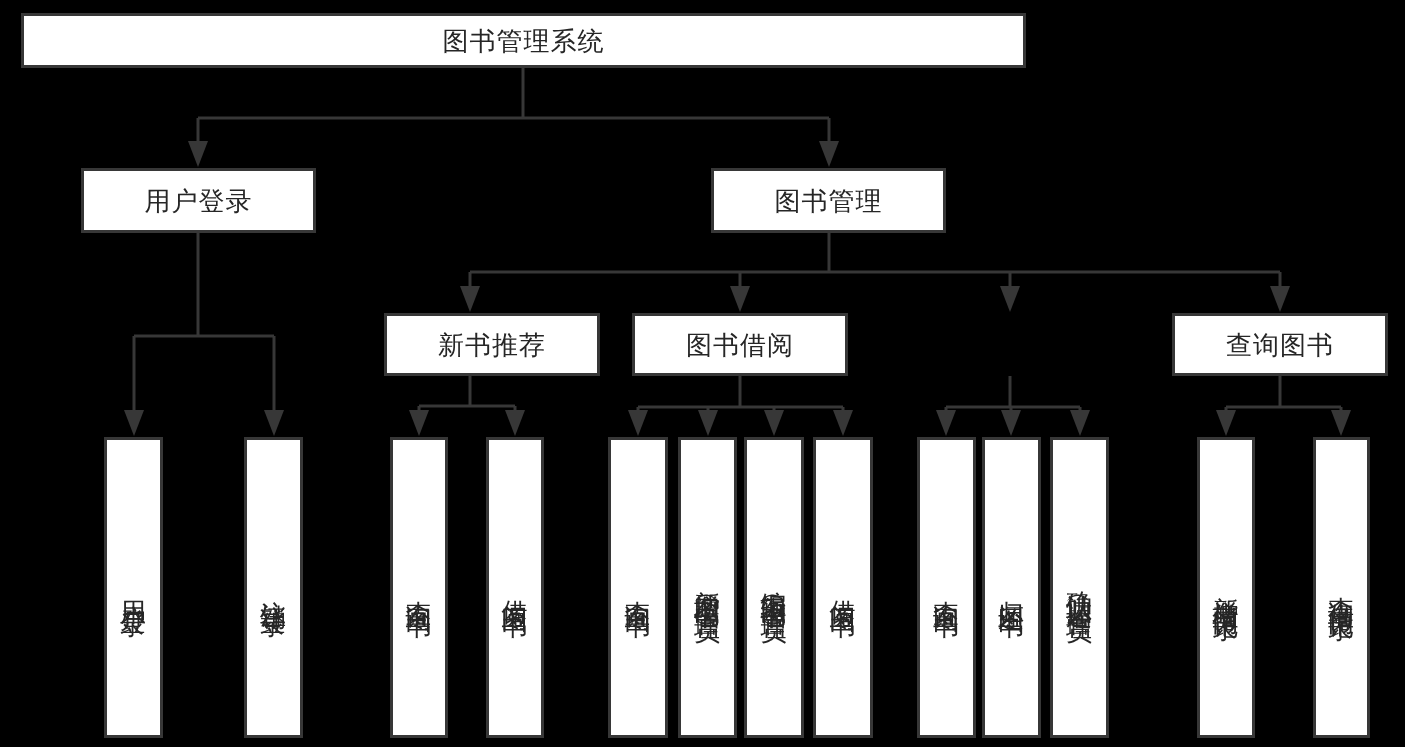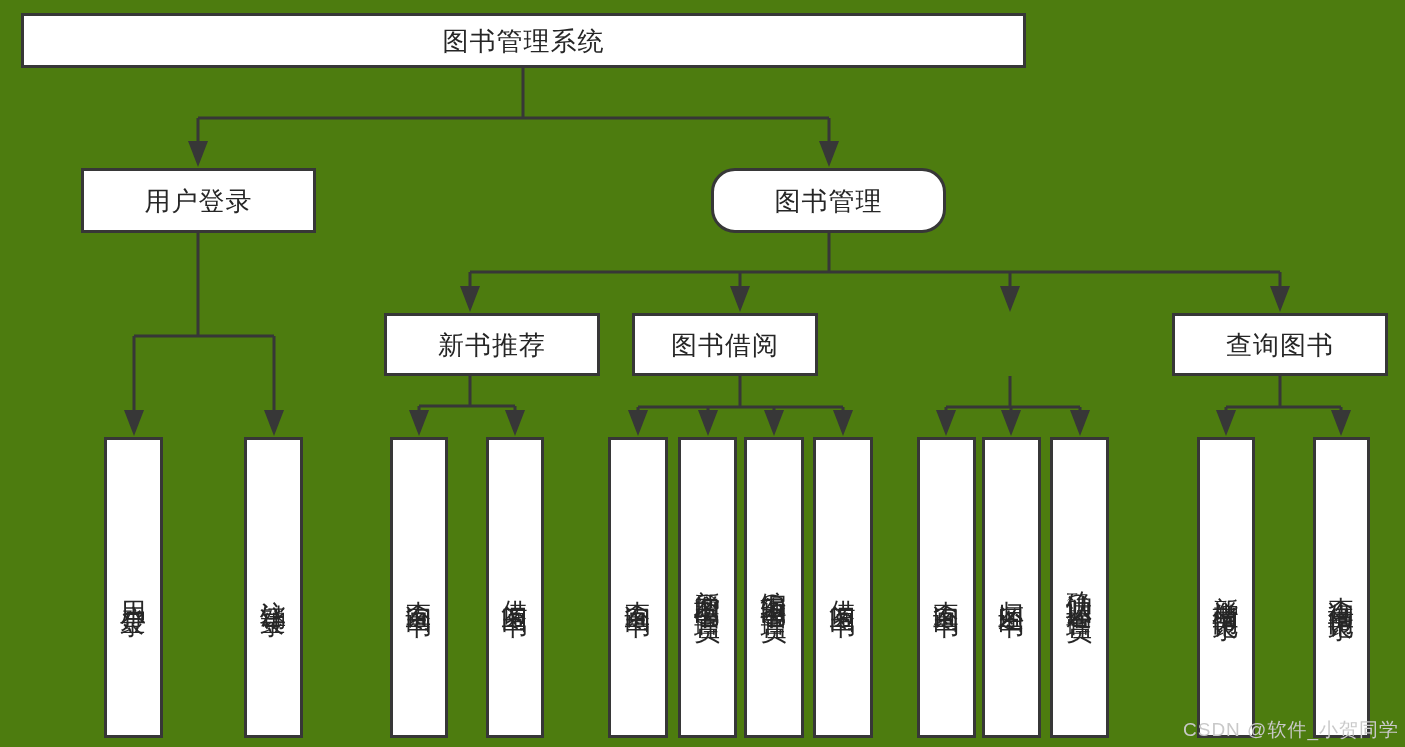--- a/index.html
+++ b/index.html
@@ -4,21 +4,21 @@
 <style>
   html, body {
     margin: 0;
     padding: 0;
     background: #ffffff;
   }
   .canvas {
     position: relative;
     width: 1405px;
     height: 747px;
-    background: #4d7c0f;
+    background: #000000;
     font-family: "Liberation Sans", "DejaVu Sans", sans-serif;
     overflow: hidden;
   }
   .connectors {
     position: absolute;
     left: 0;
     top: 0;
     z-index: 1;
   }
   .box {
@@ -38,23 +38,23 @@
   }
   .vbox {
     writing-mode: vertical-rl;
     text-orientation: mixed;
     letter-spacing: 4px;
     padding: 6px 0;
   }
   
   .n-root  { left: 21px;   top: 13px;  width: 1005px; height: 55px; }
   .n-login { left: 81px;   top: 168px; width: 235px;  height: 65px; }
-  .n-mgmt  { left: 711px;  top: 168px; width: 235px;  height: 65px; border-radius: 24px; }
+  .n-mgmt  { left: 711px;  top: 168px; width: 235px;  height: 65px; }
   .n-rec   { left: 384px;  top: 313px; width: 216px;  height: 63px; }
-  .n-bor   { left: 632px;  top: 313px; width: 186px;  height: 63px; }
+  .n-bor   { left: 632px;  top: 313px; width: 216px;  height: 63px; }
   .n-cur   { left: 902px;  top: 313px; width: 215px;  height: 63px; }
   .n-hist  { left: 1172px; top: 313px; width: 216px;  height: 63px; }
   
   .leaf { top: 437px; height: 301px; }
   .v-login1 { left: 104px;  width: 59px; }
   .v-login2 { left: 244px;  width: 59px; }
   .v-rec1   { left: 390px;  width: 58px; }
   .v-rec2   { left: 486px;  width: 58px; }
   .v-bor1   { left: 608px;  width: 60px; }
   .v-bor2   { left: 678px;  width: 59px; }
@@ -148,15 +148,14 @@
   <div class="box vbox leaf v-bor3">编辑图书（管理员）</div>
   <div class="box vbox leaf v-bor4">借阅图书</div>
 
   <div class="box vbox leaf v-cur1">查询图书</div>
   <div class="box vbox leaf v-cur2">归还图书</div>
   <div class="box vbox leaf v-cur3">确认归还（管理员）</div>
 
   <div class="box vbox leaf v-hist1">新增借阅记录</div>
   <div class="box vbox leaf v-hist2">查询借阅记录</div>
 
-  <div class="watermark">CSDN @软件_小贺同学</div>
 
 </div>
 
 </body></html>

